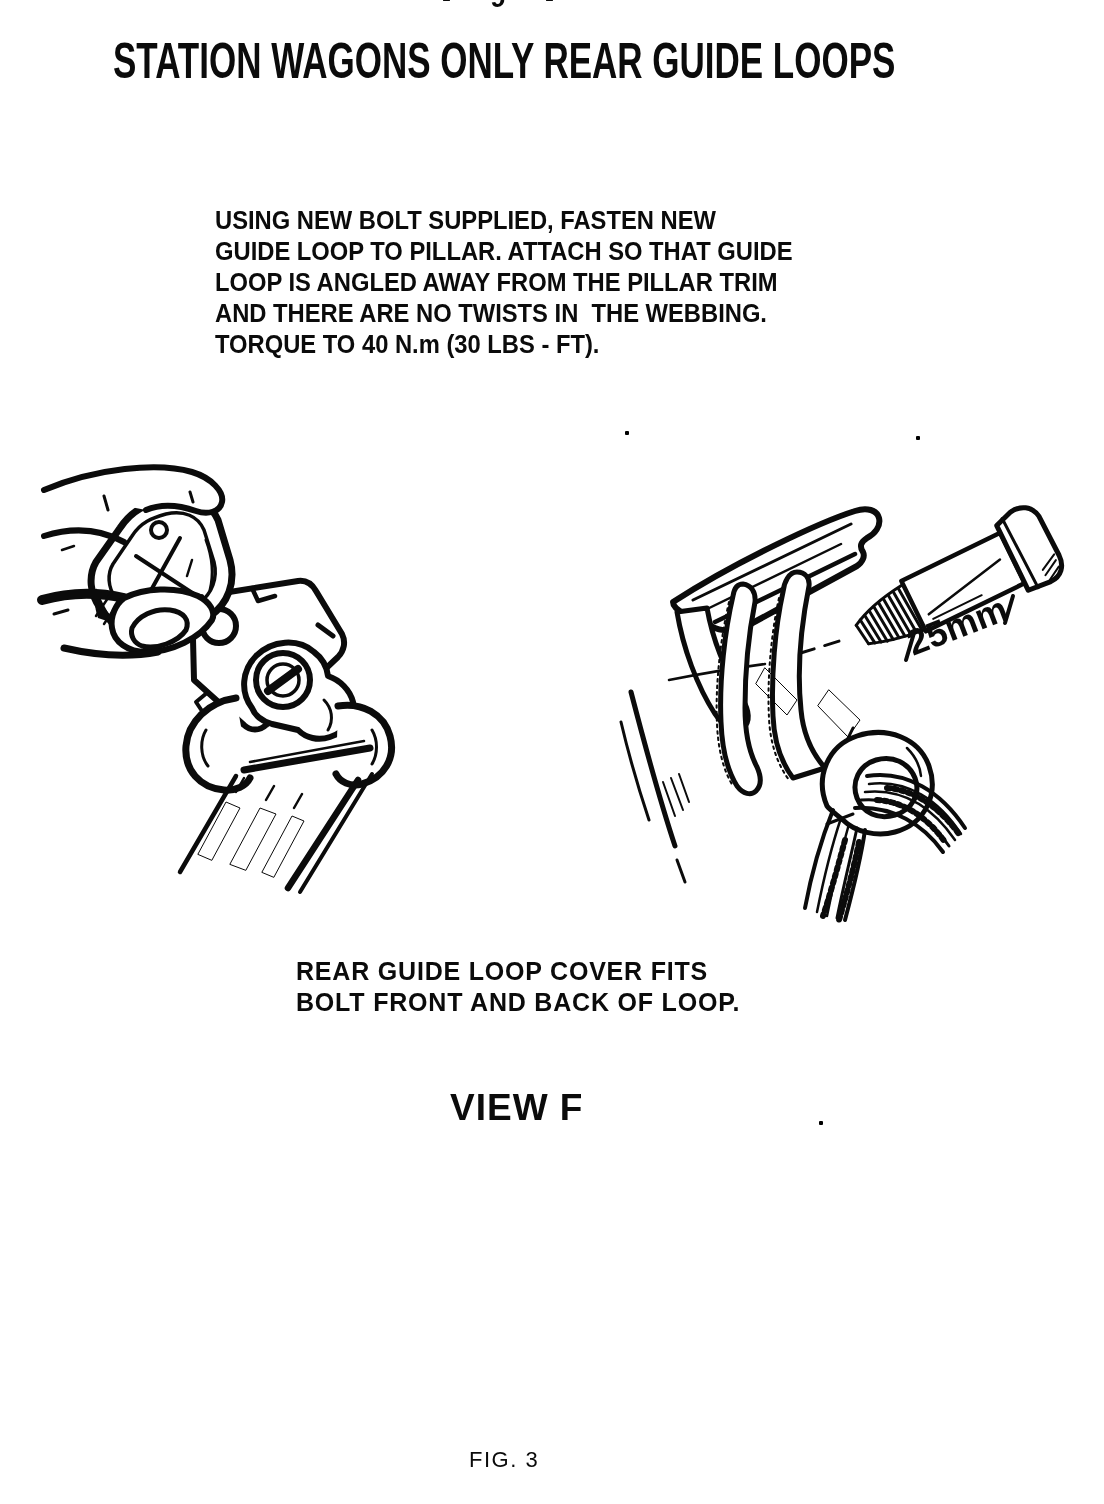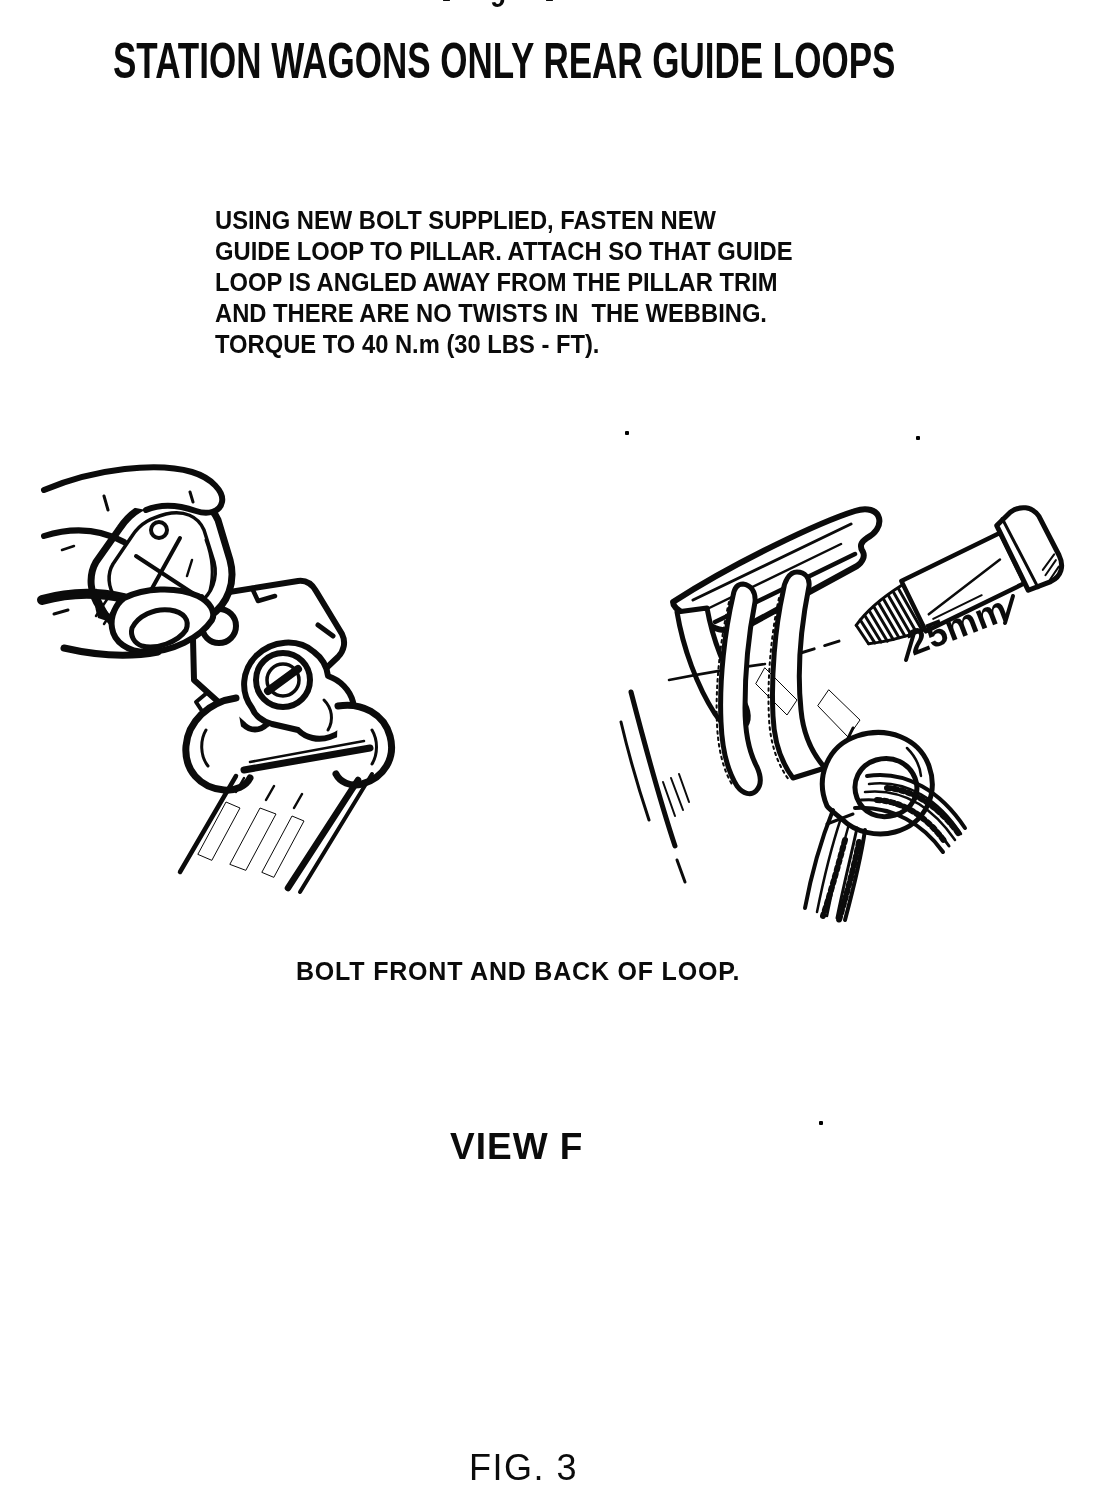--- a/index.html
+++ b/index.html
@@ -7,22 +7,22 @@
     width:1104px;height:1504px;position:relative;overflow:hidden;
     background:#ffffff;color:#0b0b0b;
     font-family:"Liberation Sans", sans-serif;
   }
   .abs{position:absolute}
   .txt{white-space:pre;font-weight:700;color:#0b0b0b}
   #pagenum{left:442px;top:-17px;font-size:27px;font-weight:700;letter-spacing:16px}
   #title{left:113px;top:35px;font-size:50px;line-height:52px;transform:scaleX(.70);transform-origin:left top}
   #para{left:215px;top:205px;font-size:25px;line-height:31px;transform:scaleX(.95);transform-origin:left top}
   #caption{left:296px;top:956px;font-size:25px;line-height:31px;letter-spacing:.8px}
-  #viewf{left:450px;top:1126px;font-size:37px;letter-spacing:1px}
-  #fig{left:469px;top:1447px;font-size:36px;font-weight:400;letter-spacing:1.5px}
+  #viewf{left:450px;top:1087px;font-size:37px;letter-spacing:1px}
+  #fig{left:469px;top:1447px;font-size:22px;font-weight:400;letter-spacing:1.5px}
   svg.illu{position:absolute;overflow:visible}
   svg.illu path, svg.illu line, svg.illu circle{
     fill:none;stroke:#0b0b0b;stroke-linecap:round;stroke-linejoin:round;
   }
   .fw{fill:#ffffff !important}
   .ink{fill:#0b0b0b !important;stroke:none !important}
   .speck{position:absolute;width:4px;height:4px;background:#000;border-radius:1px}
   svg text{font-family:"Liberation Sans",sans-serif;font-weight:700;fill:#0b0b0b;stroke:none}
 </style>
 </head>
@@ -164,20 +164,21 @@
     <path d="M234,344 C226,372 218,406 212,436" stroke-width="2.5"></path>
     <path d="M242,348 C236,376 228,408 222,438" stroke-width="3"></path>
     <path d="M250,350 C246,378 238,410 230,440" stroke-width="4"></path>
     <path d="M230,360 C222,390 214,418 208,436" stroke-width="6" stroke-dasharray="3,4"></path>
     <path d="M244,362 C238,392 230,420 224,440" stroke-width="6" stroke-dasharray="3,4"></path>
     <path d="M212,344 l26,-10" stroke-width="3"></path>
   </g>
 </svg>
 
 <div class="abs" id="caption">
+  <div class="txt">REAR GUIDE LOOP COVER FITS</div>
   <div class="txt">BOLT FRONT AND BACK OF LOOP.</div>
 </div>
 
 <div class="abs txt" id="viewf">VIEW F</div>
 <div class="abs txt" id="fig">FIG. 3</div>
 
 <div class="speck" style="left:625px;top:431px"></div>
 <div class="speck" style="left:916px;top:436px"></div>
 <div class="speck" style="left:819px;top:1121px"></div>
 

